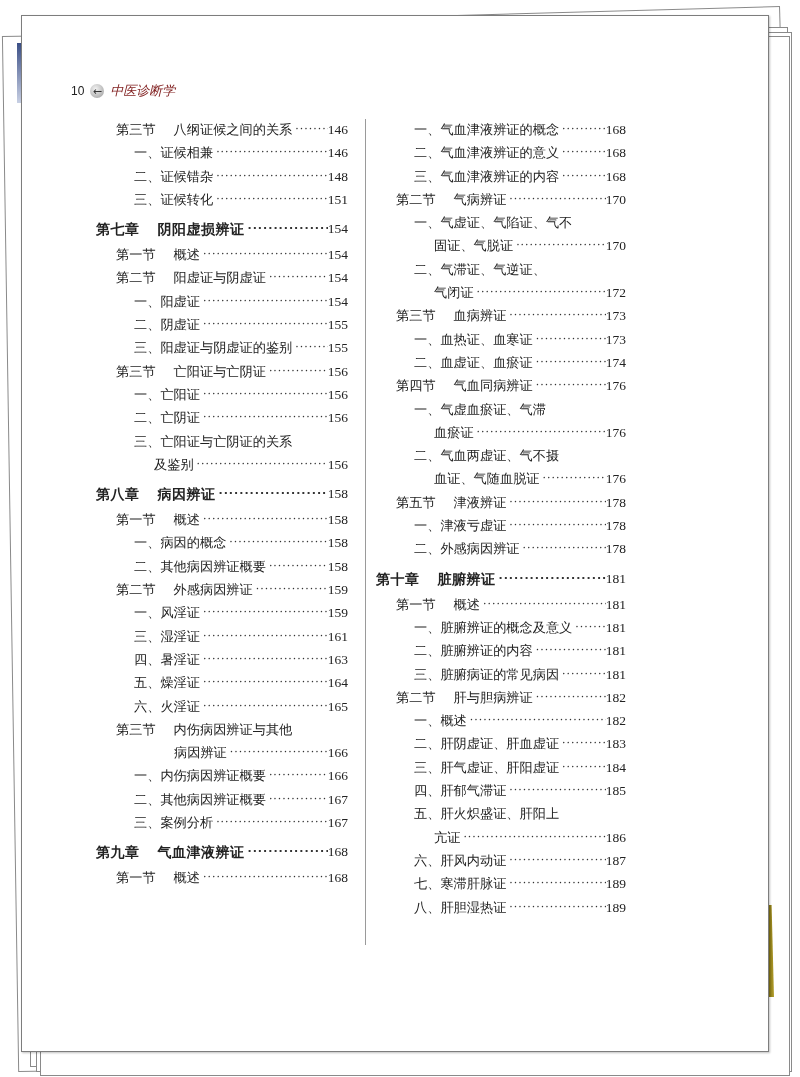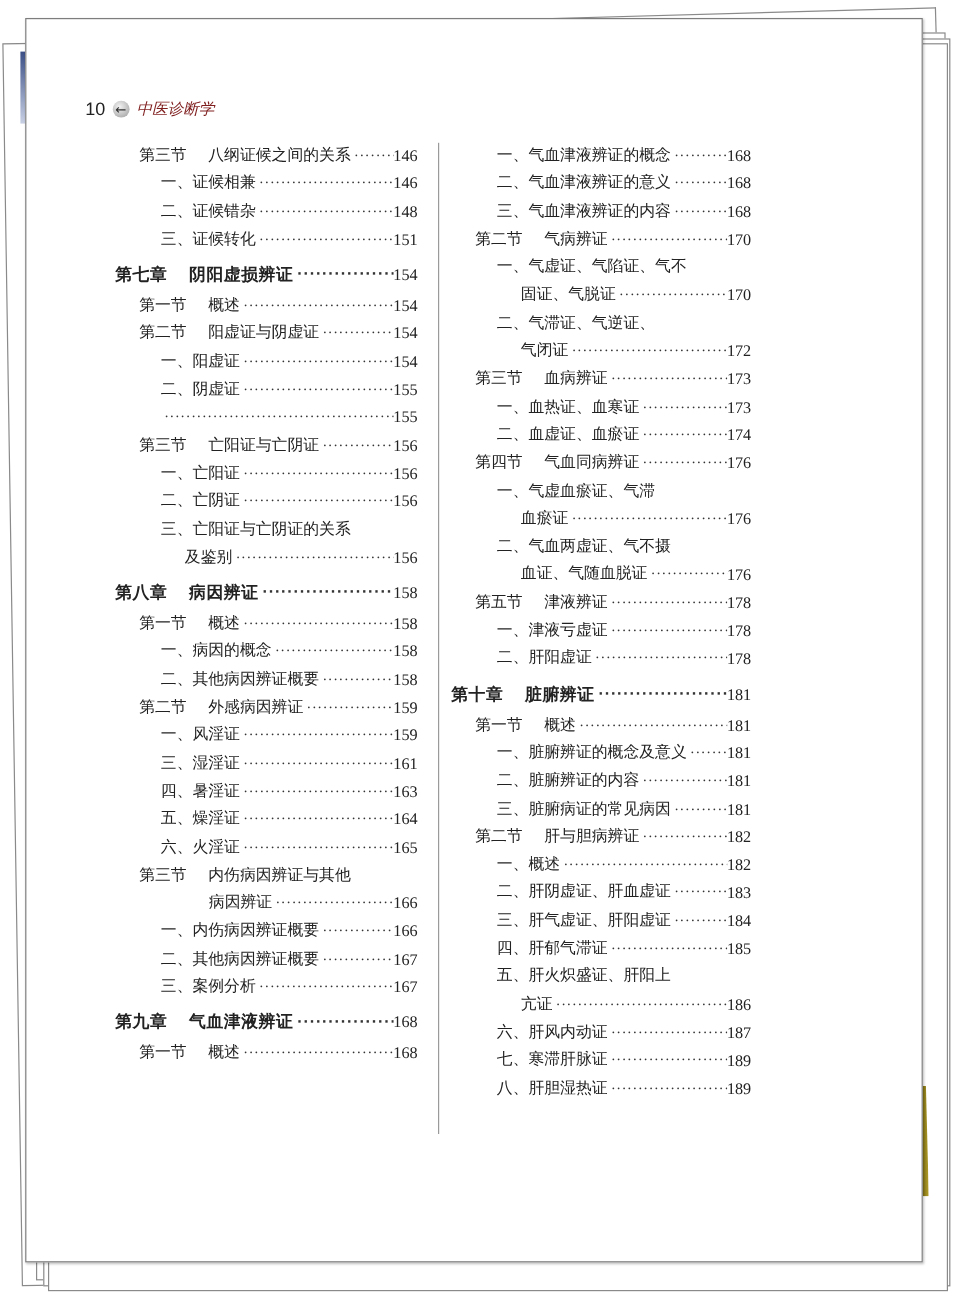--- a/index.html
+++ b/index.html
@@ -16,21 +16,21 @@
   .back4 { left: 40px; top: 36px; width: 750px; height: 1040px; }
   .back5 { left: 160px; top: 6px; width: 620px; height: 40px; transform: rotate(-1.6deg); transform-origin: right top; border-bottom: none; }
   .blue-strip { position: absolute; left: 17px; top: 43px; width: 4px; height: 60px; background: linear-gradient(#3b4f86, #c8d0e4); }
   .olive-strip { position: absolute; left: 768px; top: 905px; width: 6px; height: 92px; background: linear-gradient(90deg, #7a6a10, #b29e2a); clip-path: polygon(0 0, 60% 0, 100% 100%, 0 100%); }
   .page {
     position: absolute; left: 21px; top: 15px; width: 748px; height: 1037px;
     background: #fff; border: 1px solid #7d7d7d; box-sizing: border-box;
     box-shadow: 1px 1px 2px rgba(0,0,0,0.25);
   }
   .header { position: absolute; left: 71px; top: 82px; display: flex; align-items: center; gap: 6px; }
-  .pagenum { font-family: "Liberation Sans", sans-serif; font-size: 15px; color: #222; }
+  .pagenum { font-family: "Liberation Sans", sans-serif; font-size: 12px; color: #222; }
   .arrow-icon {
     width: 14px; height: 14px; border-radius: 50%;
     background: radial-gradient(circle at 40% 35%, #f2f2f2, #9a9a9a);
     display: inline-flex; align-items: center; justify-content: center;
     font-size: 11px; line-height: 1; color: #333; font-family: "DejaVu Sans", sans-serif;
   }
   .book-title { font-style: italic; font-size: 13px; color: #7f1d1d; }
 
   .divider { position: absolute; left: 365px; top: 119px; width: 1px; height: 826px; background: #9a9a9a; }
 
@@ -116,20 +116,21 @@
       <span class="t">一、阳虚证</span>
       <span class="dots"></span>
       <span class="p">154</span>
     </div>
     <div class="row lv-item">
       <span class="t">二、阴虚证</span>
       <span class="dots"></span>
       <span class="p">155</span>
     </div>
     <div class="row lv-item">
+      <span class="t">三、阳虚证与阴虚证的鉴别</span>
       <span class="dots"></span>
       <span class="p">155</span>
     </div>
     <div class="row lv-section">
       <span class="t"><span>第三节</span><span class="gap"></span><span>亡阳证与亡阴证</span></span>
       <span class="dots"></span>
       <span class="p">156</span>
     </div>
     <div class="row lv-item">
       <span class="t">一、亡阳证</span>
@@ -322,21 +323,21 @@
       <span class="t"><span>第五节</span><span class="gap"></span><span>津液辨证</span></span>
       <span class="dots"></span>
       <span class="p">178</span>
     </div>
     <div class="row lv-item">
       <span class="t">一、津液亏虚证</span>
       <span class="dots"></span>
       <span class="p">178</span>
     </div>
     <div class="row lv-item">
-      <span class="t">二、肝阳虚证</span>
+      <span class="t">二、外感病因辨证</span>
       <span class="dots"></span>
       <span class="p">178</span>
     </div>
     <div class="row lv-chapter">
       <span class="t"><span>第十章</span><span class="gap"></span><span>脏腑辨证</span></span>
       <span class="dots"></span>
       <span class="p">181</span>
     </div>
     <div class="row lv-section">
       <span class="t"><span>第一节</span><span class="gap"></span><span>概述</span></span>

